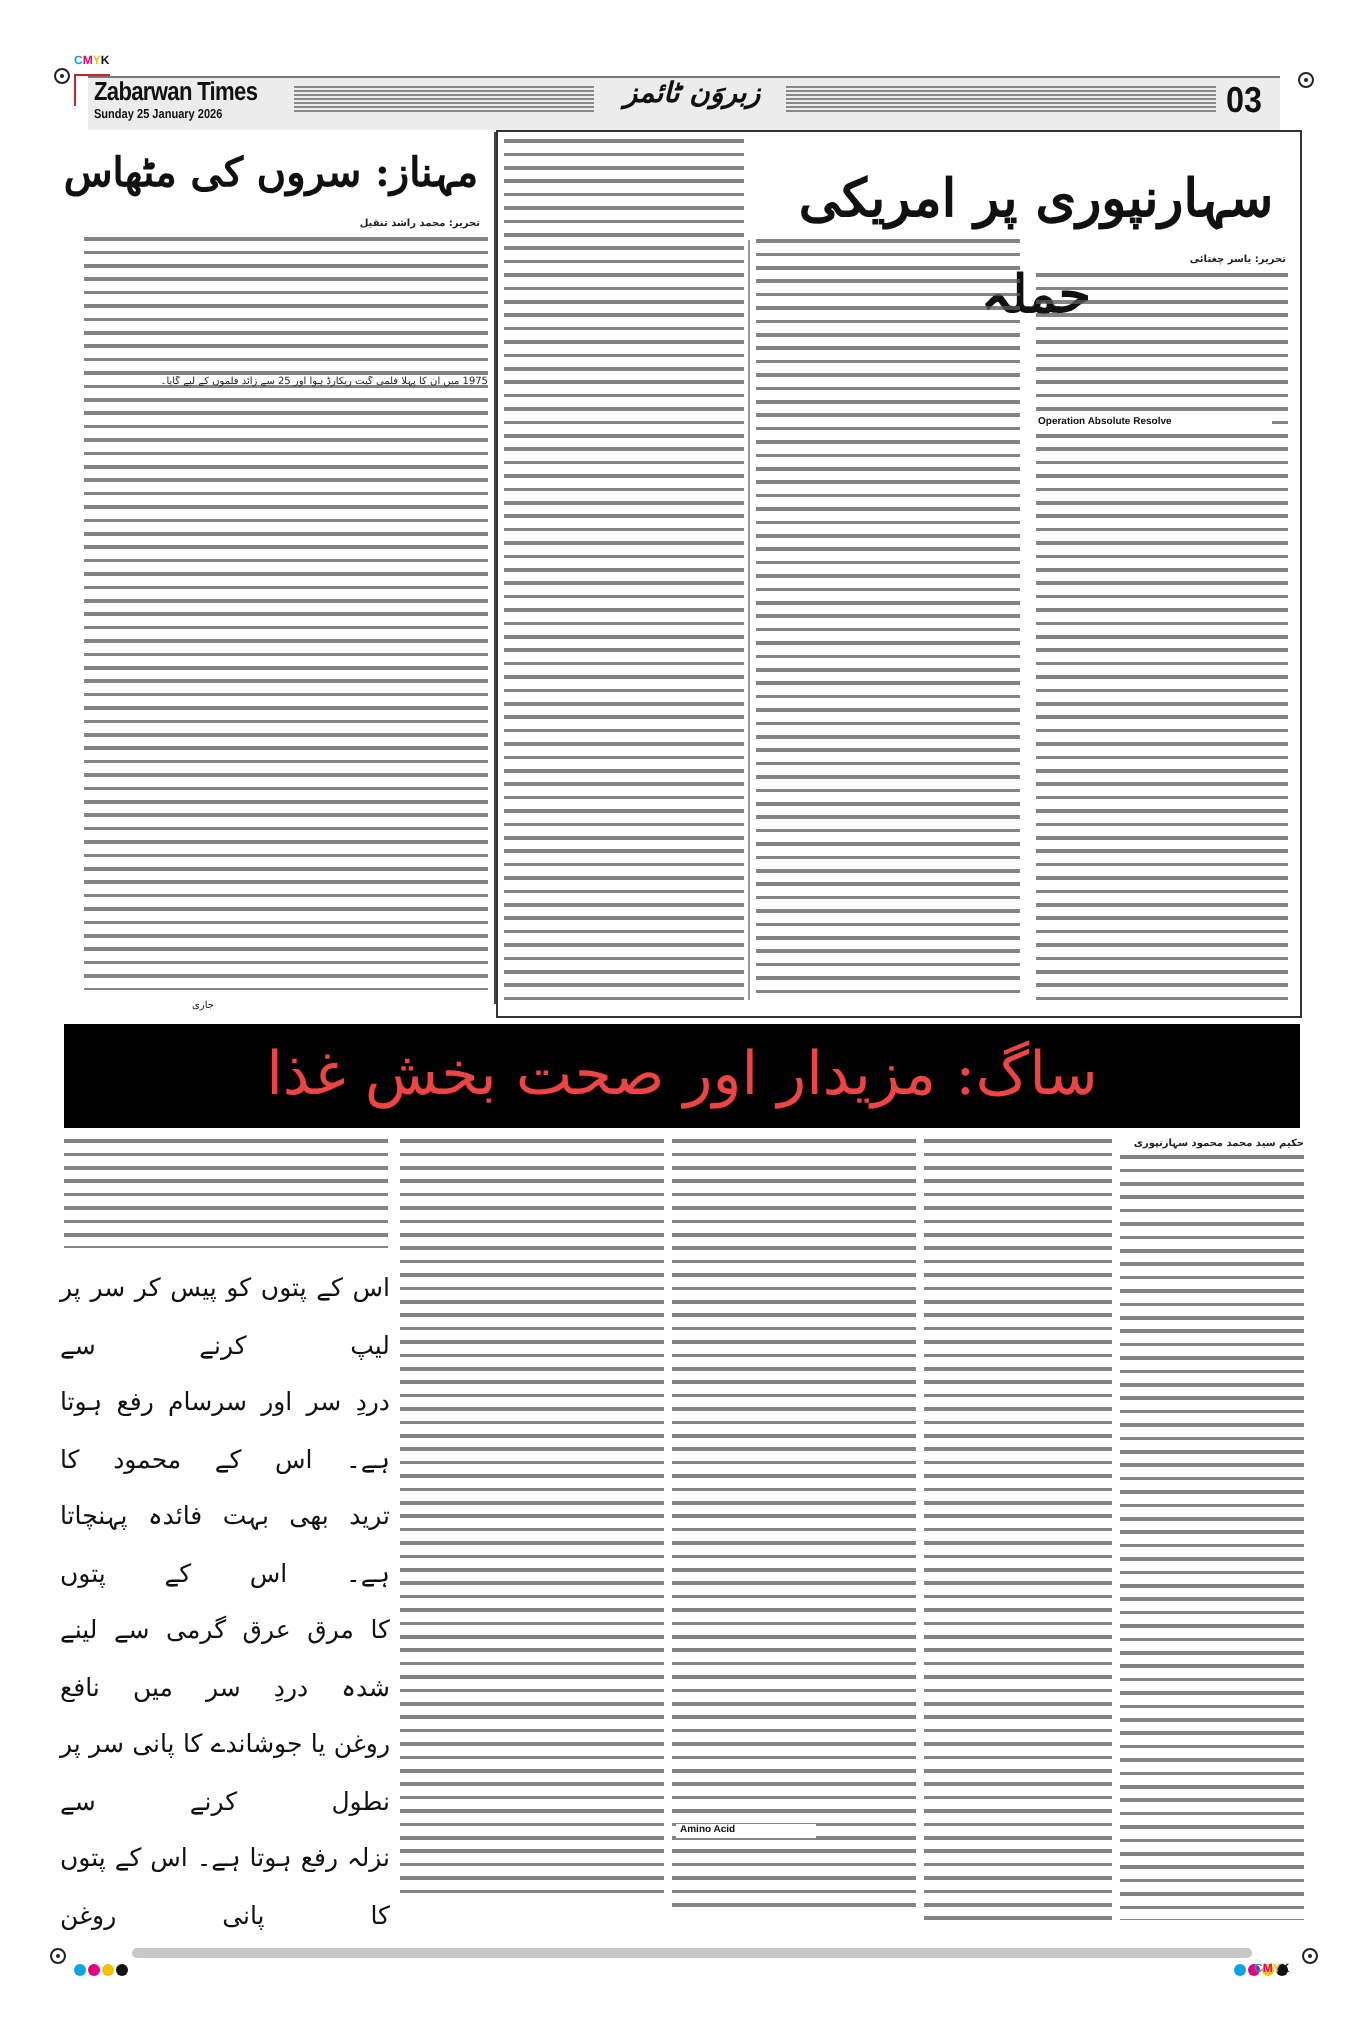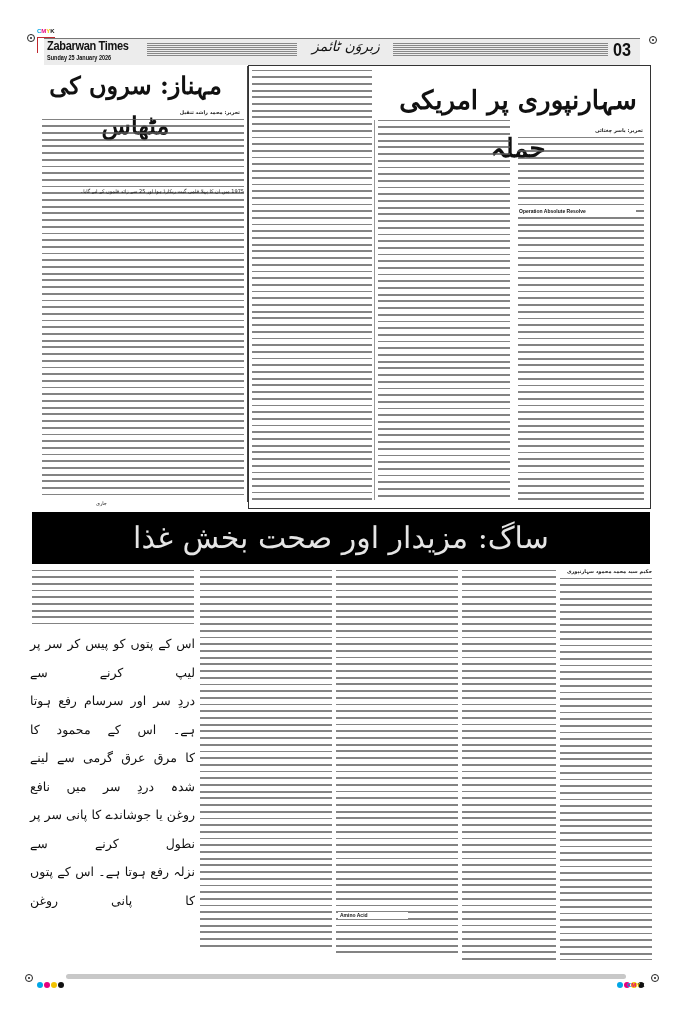--- a/index.html
+++ b/index.html
@@ -14,35 +14,35 @@
   .cmyk-label .c { color: #00a6e6; } .cmyk-label .m { color: #e6007e; }
   .cmyk-label .y { color: #f2c300; } .cmyk-label .k { color: #111; }
   .dot { width: 6px; height: 6px; border-radius: 50%; display: inline-block; margin-right: 1px; }
   .bar-gray { height: 5px; background: #c8c8c8; border-radius: 3px; }
 
   
   .masthead { left: 44px; top: 38px; width: 596px; height: 26px; background: #ececec; border-top: 1px solid #777; }
   .mh-en-title { left: 47px; top: 38px; font-family: "Liberation Sans", sans-serif; font-weight: bold; font-size: 13px; letter-spacing: -0.4px; transform: scaleX(0.85); transform-origin: left; }
   .mh-en-date { left: 47px; top: 54px; font-family: "Liberation Sans", sans-serif; font-weight: bold; font-size: 6.5px; transform: scaleX(0.85); transform-origin: left; }
   .mh-lines { height: 14px; background: repeating-linear-gradient(#ececec 0 1px, #888 1px 2px); }
-  .mh-ur { left: 298px; top: 38px; width: 96px; text-align: center; font-family: "DejaVu Serif", serif; font-weight: normal; font-size: 14px; font-style: italic; }
+  .mh-ur { left: 298px; top: 38px; width: 96px; text-align: center; font-family: "DejaVu Serif", serif; font-weight: bold; font-size: 14px; font-style: italic; }
   .mh-page { left: 612px; top: 40px; font-family: "Liberation Sans", sans-serif; font-weight: bold; font-size: 18px; transform: scaleX(0.9); }
 
   
   .ur { direction: rtl; text-align: justify; font-family: "DejaVu Sans", sans-serif; font-size: 4.6px; line-height: 6.7px; color: #222; overflow: hidden; }
   .lines { background: repeating-linear-gradient(to bottom, transparent 0 1.6px, #5a5a5a 1.6px 3.4px, transparent 3.4px 6.7px); opacity: 0.75; }
   .headline { direction: rtl; text-align: center; font-family: "DejaVu Serif", serif; font-weight: bold; color: #111; }
   .byline { direction: rtl; font-size: 5px; font-weight: bold; color: #222; }
 
   
   .box { border: 1px solid #333; box-sizing: border-box; }
   .vrule { width: 1px; background: #444; }
 
   .banner { left: 32px; top: 512px; width: 618px; height: 52px; background: #000; }
-  .banner-title { width: 100%; text-align: center; color: #e5e5e5; font-family: "DejaVu Serif", serif; font-size: 30px; line-height: 52px; direction: rtl; }
+  .banner-title { width: 100%; text-align: center; color: #ef4444; font-family: "DejaVu Serif", serif; font-size: 30px; line-height: 52px; direction: rtl; }
 
   .pull { direction: rtl; text-align: justify; text-align-last: justify; font-family: "DejaVu Serif", serif; font-size: 12.5px; line-height: 28.5px; color: #111; }
   .eng { font-family: "Liberation Sans", sans-serif; font-size: 5px; font-weight: bold; direction: ltr; unicode-bidi: embed; }
 </style>
 </head>
 <body>
 
 <div class="abs reg" style="left:27px;top:34px;"></div>
 <div class="abs cmyk-label" style="left:37px;top:28px;">
   <span class="c">C</span><span class="m">M</span><span class="y">Y</span><span class="k">K</span>
@@ -52,21 +52,21 @@
 <div class="abs reg" style="left:649px;top:36px;"></div>
 
 <div class="abs masthead"></div>
 <div class="abs mh-en-title">Zabarwan Times</div>
 <div class="abs mh-en-date">Sunday 25 January 2026</div>
 <div class="abs mh-lines" style="left:147px;top:42px;width:150px;"></div>
 <div class="abs mh-ur">زبروَن ٹائمز</div>
 <div class="abs mh-lines" style="left:393px;top:42px;width:215px;"></div>
 <div class="abs mh-page">03</div>
 
-<div class="abs headline" style="left:28px;top:66px;width:215px;font-size:24px;line-height:40px;">مہناز: سروں کی مٹھاس</div>
+<div class="abs headline" style="left:28px;top:66px;width:215px;font-size:20px;line-height:40px;">مہناز: سروں کی مٹھاس</div>
 <div class="abs byline" style="left:40px;top:109px;width:200px;text-align:right;">تحریر: محمد راشد تنقیل</div>
 <div class="abs ur lines" style="left:42px;top:117px;width:202px;height:378px;"></div>
 <div class="abs ur" style="left:42px;top:188px;width:202px;height:8px;font-size:5px;">1975 میں ان کا پہلا فلمی گیت ریکارڈ ہوا اور 25 سے زائد فلموں کے لیے گایا۔</div>
 <div class="abs" style="left:96px;top:500px;font-size:5px;direction:rtl;">جاری</div>
 <div class="abs vrule" style="left:247px;top:66px;height:436px;"></div>
 
 <div class="abs box" style="left:248px;top:65px;width:403px;height:444px;"></div>
 <div class="abs ur lines" style="left:252px;top:68px;width:120px;height:436px;"></div>
 <div class="abs headline" style="left:388px;top:76px;width:260px;font-size:26px;line-height:48px;">سہارنپوری پر امریکی حملہ</div>
 <div class="abs byline" style="left:525px;top:127px;width:118px;text-align:right;">تحریر: یاسر چغتائی</div>
@@ -83,20 +83,21 @@
 <div class="abs byline" style="left:560px;top:568px;width:92px;text-align:right;">حکیم سید محمد محمود سہارنپوری</div>
 <div class="abs ur lines" style="left:560px;top:576px;width:92px;height:384px;"></div>
 <div class="abs ur lines" style="left:462px;top:568px;width:94px;height:392px;"></div>
 <div class="abs ur lines" style="left:336px;top:568px;width:122px;height:388px;"></div>
 <div class="abs ur lines" style="left:200px;top:568px;width:132px;height:380px;"></div>
 <div class="abs ur lines" style="left:32px;top:568px;width:162px;height:56px;"></div>
 
 <div class="abs pull" style="left:30px;top:630px;width:165px;">
   <div>اس کے پتوں کو پیس کر سر پر لیپ کرنے سے</div>
   <div>دردِ سر اور سرسام رفع ہوتا ہے۔ اس کے محمود کا</div>
+  <div>ترید بھی بہت فائدہ پہنچاتا ہے۔ اس کے پتوں</div>
   <div>کا مرق عرق گرمی سے لینے شدہ دردِ سر میں نافع</div>
   <div>روغن یا جوشاندے کا پانی سر پر نطول کرنے سے</div>
   <div>نزلہ رفع ہوتا ہے۔ اس کے پتوں کا پانی روغن</div>
 
 </div>
 
 <div class="abs" style="left:338px;top:912px;width:70px;height:7px;background:#fff;"></div>
 <div class="abs eng" style="left:340px;top:912px;">Amino Acid</div>
 
 <div class="abs reg" style="left:25px;top:974px;"></div>

